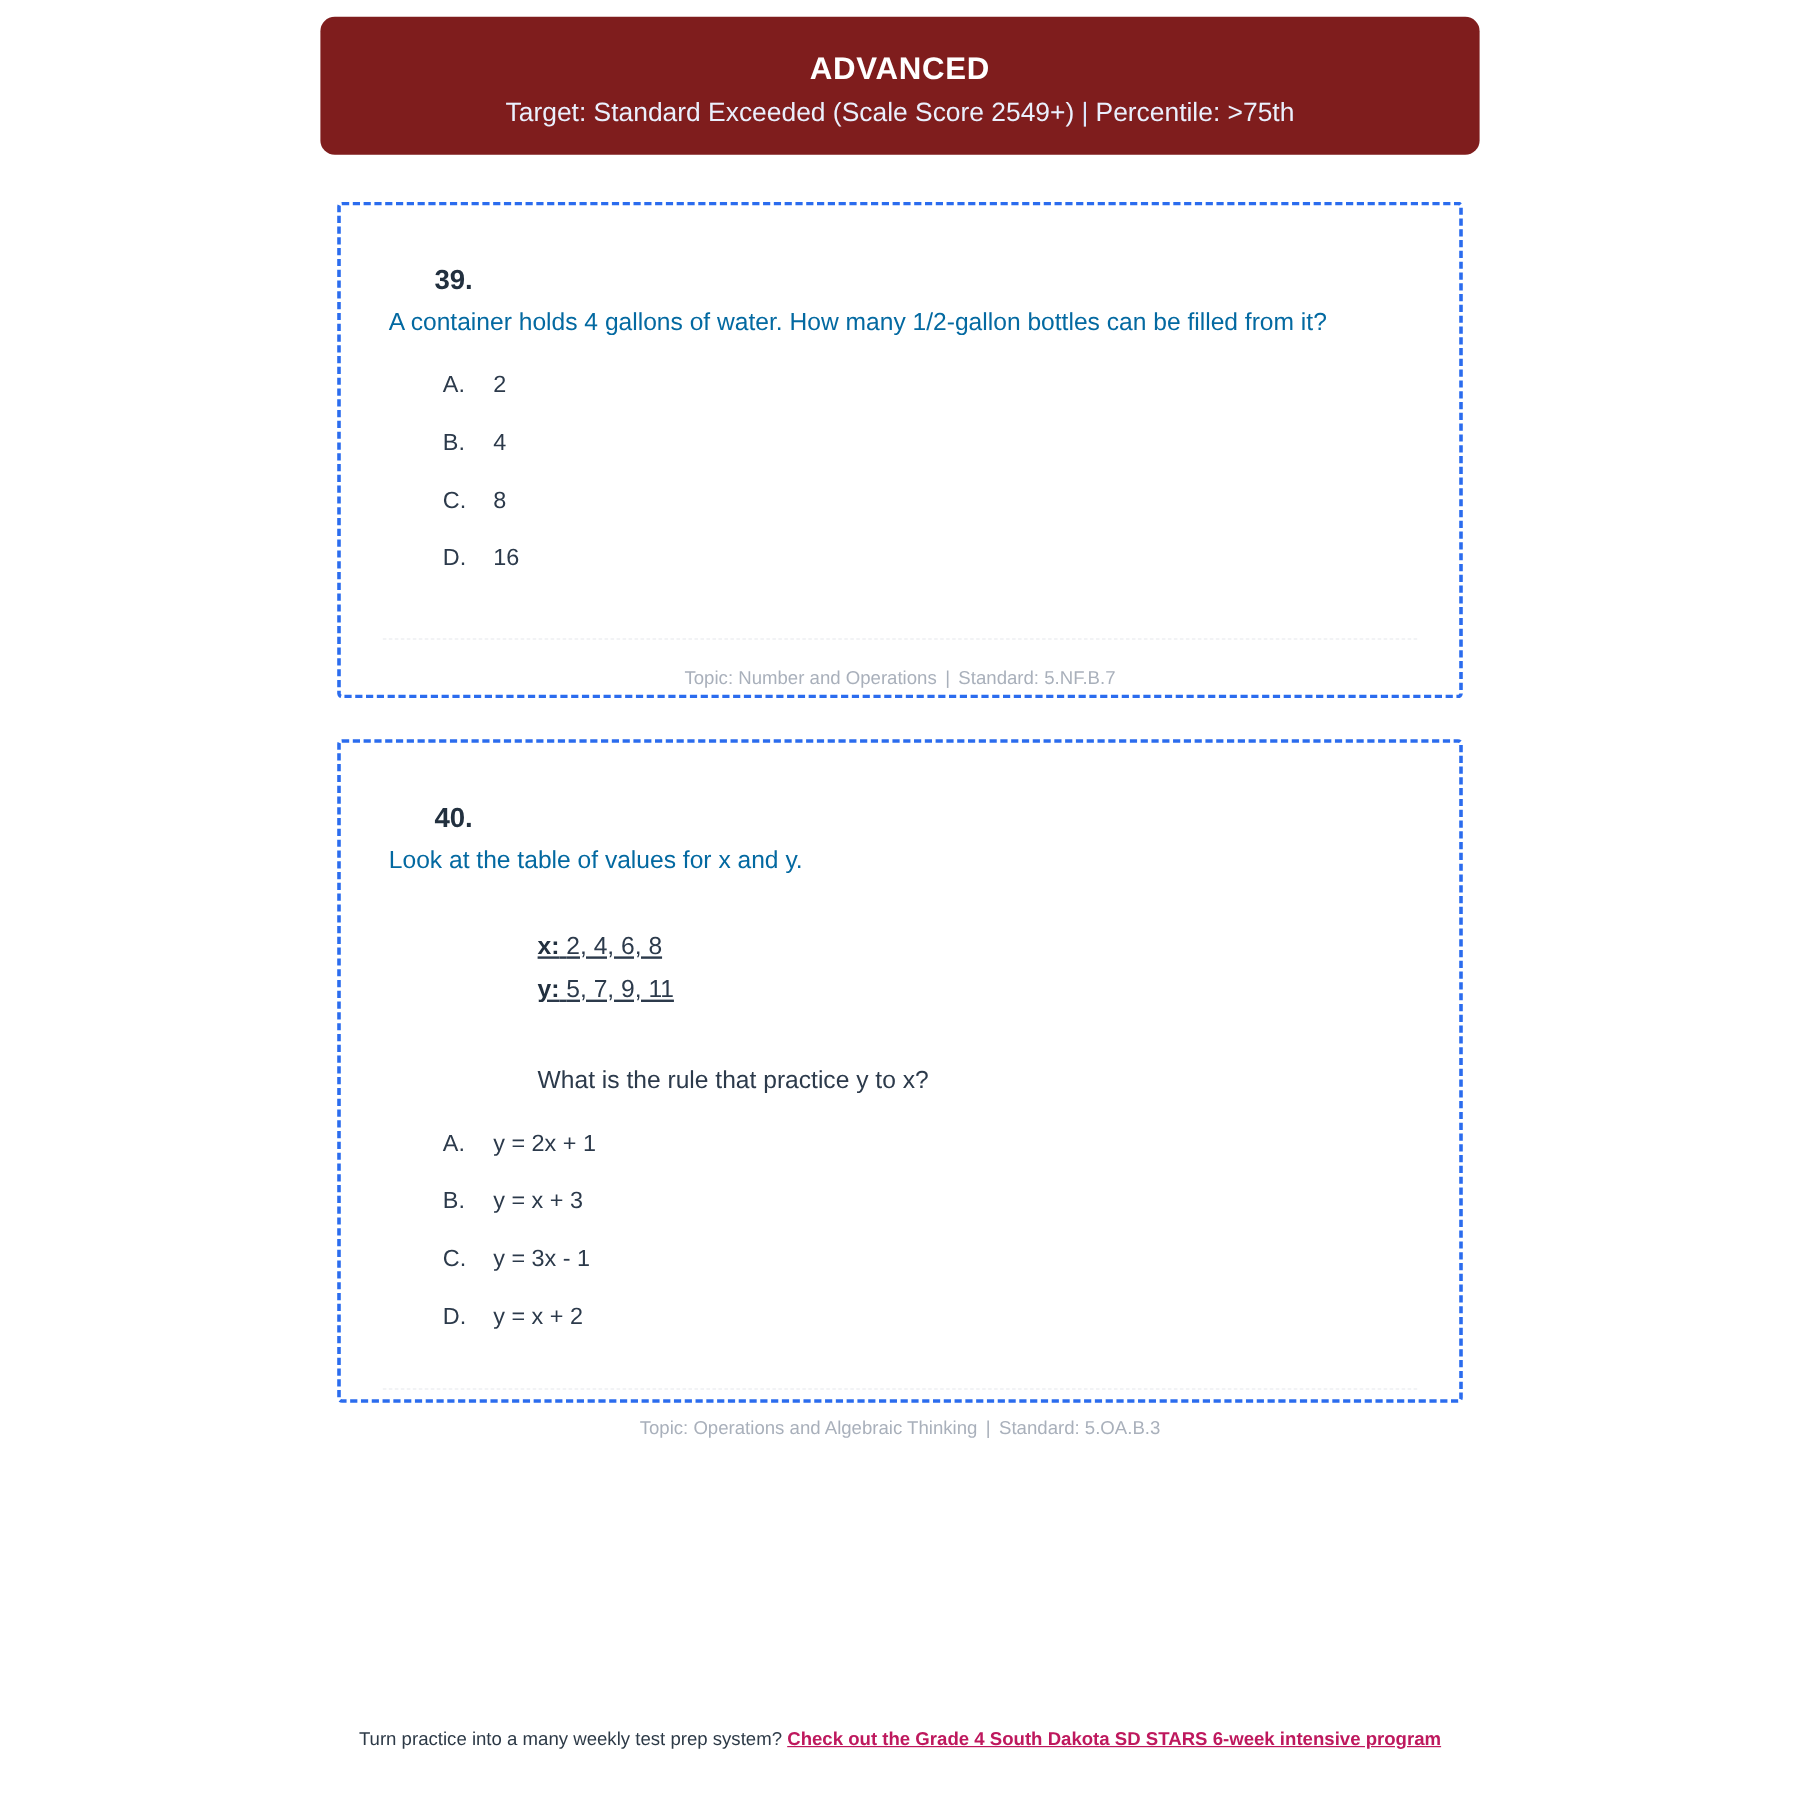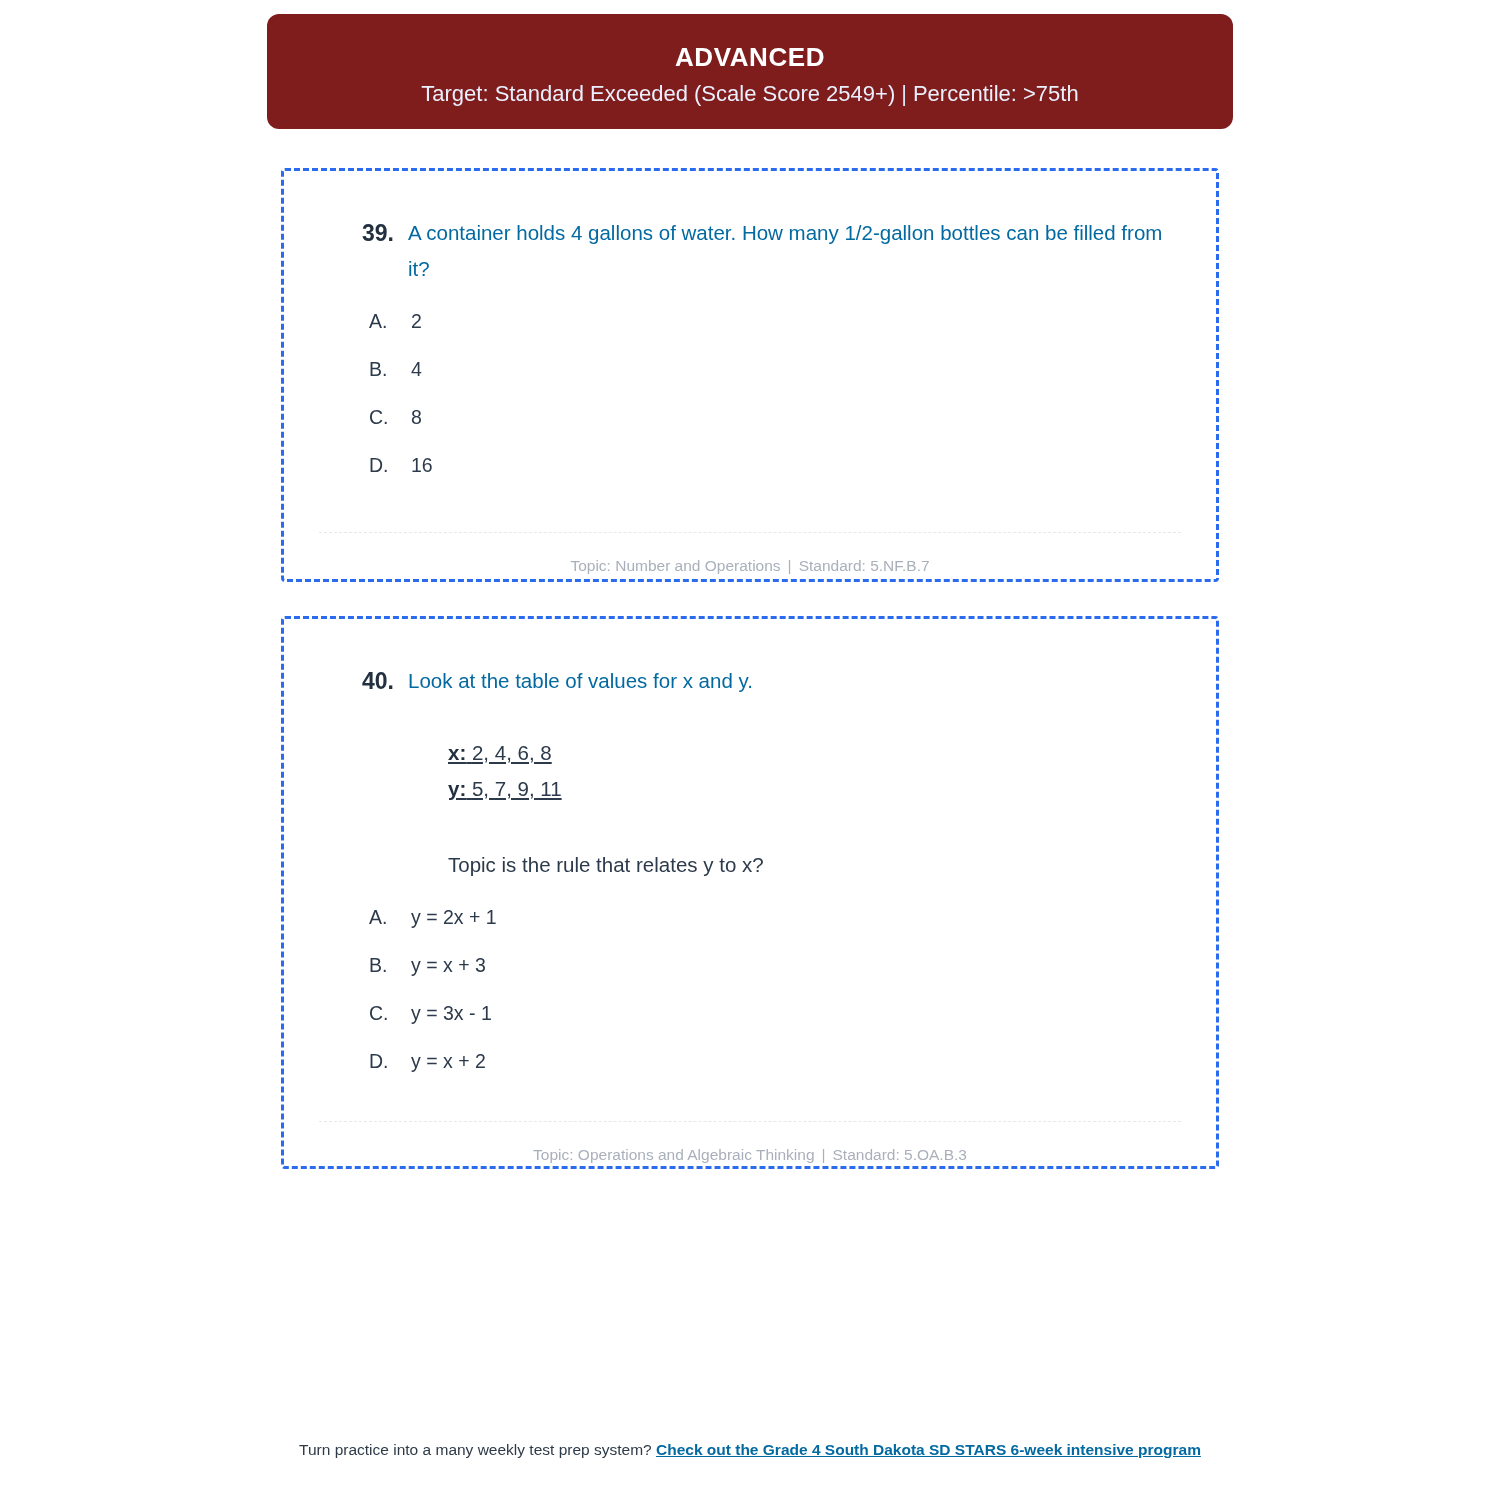--- a/index.html
+++ b/index.html
@@ -59,20 +59,21 @@
     border-radius: 4px;
     background: #ffffff;
   }
   #qcard-0 { top: 168px; height: 414px; }
   #qcard-1 { top: 616px; height: 553px; }
 
   .qhead {
     display: flex;
     align-items: flex-start;
     padding: 44px 40px 0 40px;
+    flex-direction: column;
   }
   .qnum {
     width: 84px;
     flex: none;
     font-size: 23px;
     font-weight: bold;
     color: #22303f;
     line-height: 36px;
     padding-left: 38px;
   }
@@ -137,21 +138,21 @@
     position: absolute;
     left: 250px;
     top: 1437px;
     width: 1000px;
     text-align: center;
     font-size: 15.5px;
     color: #2d3a47;
     line-height: 25px;
   }
   .footer a {
-    color: #0369a1;
+    color: #be185d;
     font-weight: bold;
   }
 </style>
 </head>
 <body>
 
 <div class="page">
 
   <div class="level-banner">
     <div class="level-title">ADVANCED</div>
@@ -198,21 +199,21 @@
       <div class="tbl">
         <div class="tbl-row">
           <b>x:</b>
           <span>2, 4, 6, 8</span>
         </div>
         <div class="tbl-row">
           <b>y:</b>
           <span>5, 7, 9, 11</span>
         </div>
       </div>
-      <div class="prompt">Topic is the rule that relates y to x?</div>
+      <div class="prompt">What is the rule that practice y to x?</div>
     </div>
     <div class="options">
       <div class="opt">
         <span class="opt-letter">A.</span>
         <span class="opt-text">y = 2x + 1</span>
       </div>
       <div class="opt">
         <span class="opt-letter">B.</span>
         <span class="opt-text">y = x + 3</span>
       </div>

